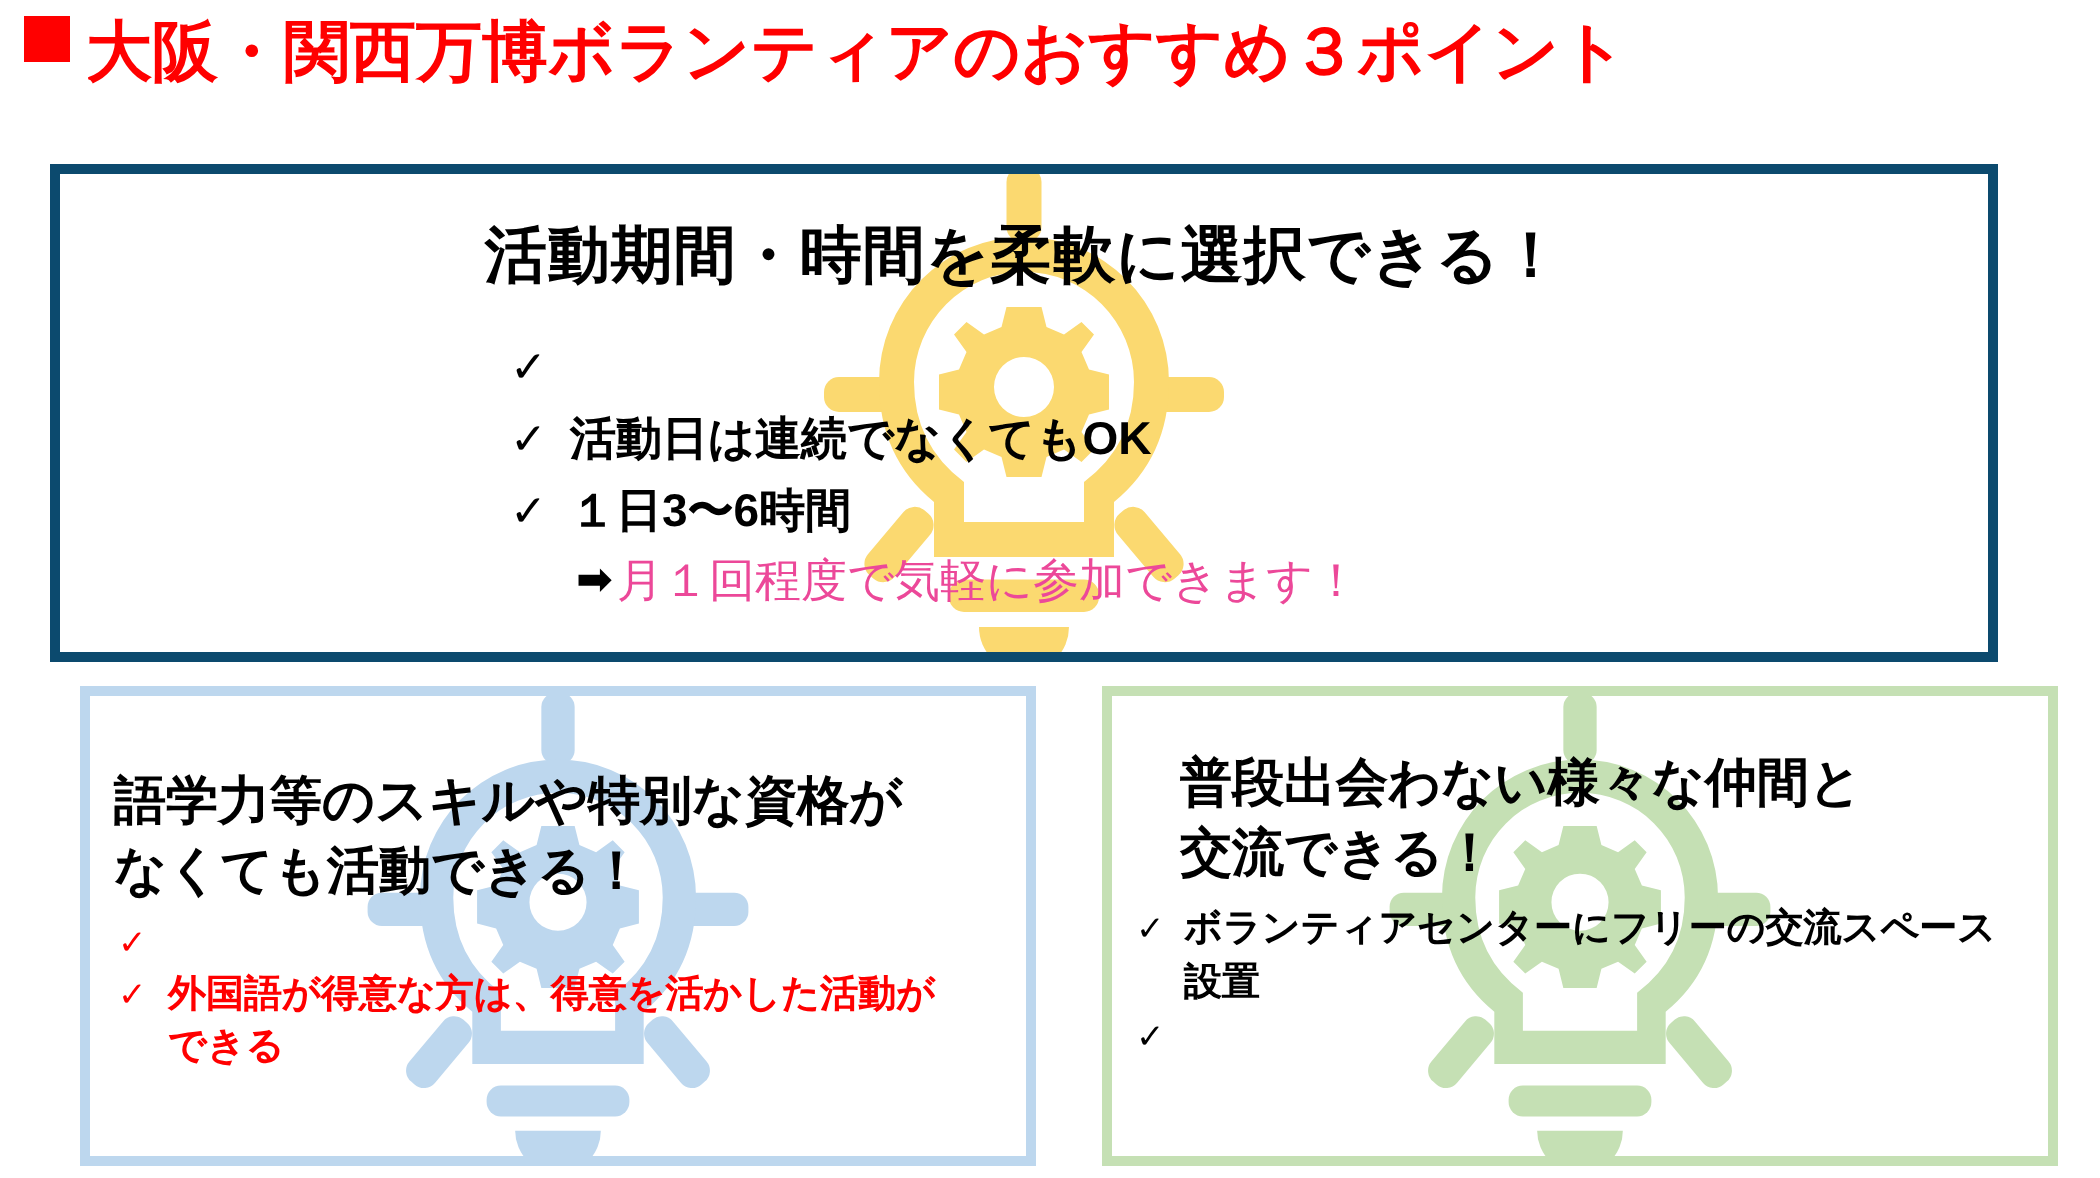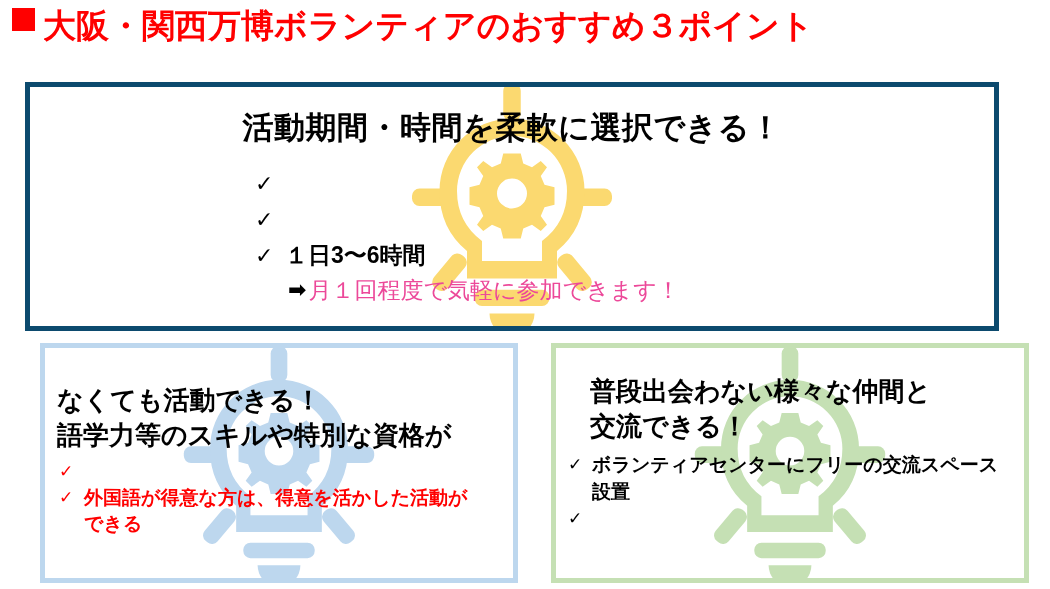--- a/index.html
+++ b/index.html
@@ -125,20 +125,21 @@
       </g>
     </svg>
     <div class="inner">
       <div class="y-head">活動期間・時間を柔軟に選択できる！</div>
       <div class="y-list">
         <div class="y-item">
           <span class="ck">✓</span>
         </div>
         <div class="y-item">
           <span class="ck">✓</span>
+          <span class="txt">活動日は連続でなくてもOK</span>
         </div>
         <div class="y-item">
           <span class="ck">✓</span>
           <span class="txt">１日3〜6時間</span>
         </div>
       </div>
       <div class="y-arrow-row">
         <span class="y-arrow">➡</span>
         <span class="y-arrow-text">月１回程度で気軽に参加できます！</span>
       </div>
@@ -157,22 +158,22 @@
                  M100 44 A44 44 0 0 0 56 88 q0 25 20 40 l0 16 l48 0 l0 -16 q20 -15 20 -40 A44 44 0 0 0 100 44 Z"></path>
         <rect x="70" y="167" width="60" height="13" rx="6"></rect>
         <path d="M82 186 l36 0 a18 18 0 0 1 -36 0 Z"></path>
         <path d="M100 58 l7 0 l2 8 l7 3 l7 -5 l5 5 l-5 7 l3 7 l8 2 l0 7 l0 7 l-8 2 l-3 7 l5 7 l-5 5 l-7 -5 l-7 3 l-2 8 l-7 0
                  l-7 0 l-2 -8 l-7 -3 l-7 5 l-5 -5 l5 -7 l-3 -7 l-8 -2 l0 -7 l0 -7 l8 -2 l3 -7 l-5 -7 l5 -5 l7 5 l7 -3 l2 -8 Z
                  M100 78 a12 12 0 1 0 0 24 a12 12 0 1 0 0 -24 Z"></path>
       </g>
     </svg>
     <div class="inner">
       <div class="b-head">
+        <div>語学力等のスキルや特別な資格が</div>
         <div>なくても活動できる！</div>
-        <div>語学力等のスキルや特別な資格が</div>
       </div>
       <div class="b-list">
         <div class="b-item">
           <span class="ck">✓</span>
         </div>
         <div class="b-item">
           <span class="ck">✓</span>
           <span class="txt">外国語が得意な方は、得意を活かした活動ができる</span>
         </div>
       </div>

